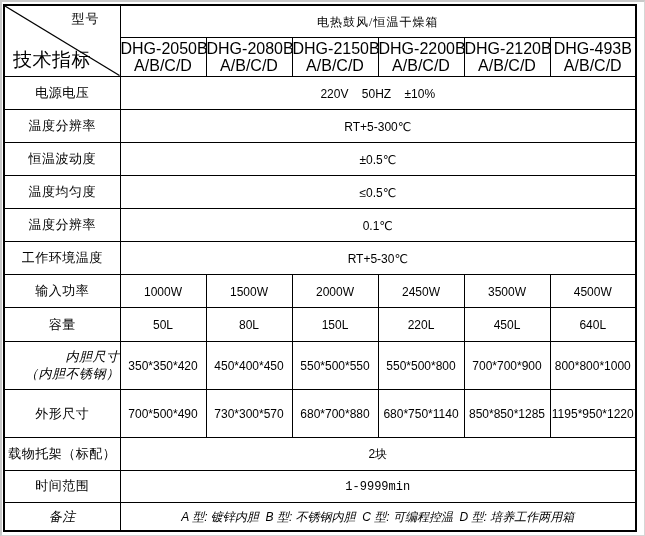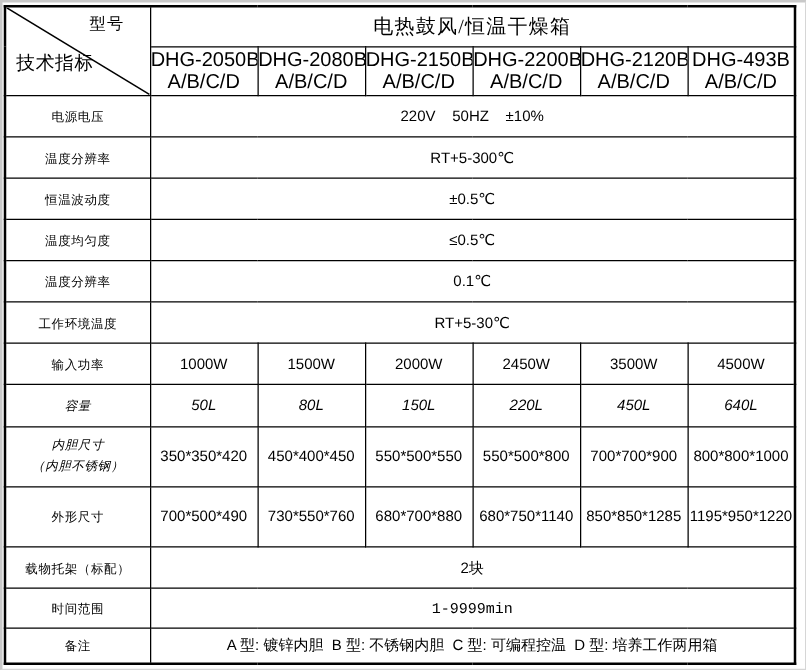--- a/index.html
+++ b/index.html
@@ -35,37 +35,38 @@
     padding: 0;
     overflow: hidden;
     margin-top: 17px;
   }
   .col-label { width: 116px; }
   .col-data  { width: 86px;  }
 
   .r-title { height: 32px; }
   .r-model { height: 39px; }
   .r-std   { height: 33px; }
-  .r-cap   { height: 34px; font-style: italic; }
+  .r-cap   { height: 34px; }
   .r-size  { height: 48px; }
   .r-time  { height: 32px; font-family: Liberation Mono, monospace; }
-  .r-last  { height: 29px; }
+  .r-last  { height: 29px; font-style: italic; }
 
   .label-text {
-    font-size: 10px;
+    font-size: 13px;
     letter-spacing: 0.5px;
     white-space: nowrap;
+    text-align: right;
   }
   .label-text.two-line { display: block; line-height: 17px; font-style: italic; }
   .value-text {
     font-size: 12px;
     white-space: pre;
   }
   .title-text {
-    font-size: 16px;
+    font-size: 12px;
     letter-spacing: 1px;
     font-family: Liberation Serif, serif;
   }
   .model-name, .model-variants {
     display: block;
     font-size: 16px;
     line-height: 17px;
     white-space: nowrap;
   }
 
@@ -80,22 +81,22 @@
     width: 100%; height: 100%;
   }
   .corner-top {
     position: absolute;
     top: 4px; right: 20px;
     font-size: 13px;
     letter-spacing: 1px;
   }
   .corner-bottom {
     position: absolute;
-    bottom: 16px; left: 8px;
-    font-size: 15px;
+    bottom: 3px; left: 8px;
+    font-size: 19px;
     letter-spacing: 0.5px;
   }
 </style>
 </head>
 <body>
 
 <div class="page">
   <table class="spec-table">
     <colgroup>
       <col class="col-label">
@@ -237,21 +238,21 @@
       <td><span class="value-text">550*500*800</span></td>
       <td><span class="value-text">700*700*900</span></td>
       <td><span class="value-text">800*800*1000</span></td>
     </tr>
 
     <tr class="r-size">
       <td>
         <span class="label-text">外形尺寸</span>
       </td>
       <td><span class="value-text">700*500*490</span></td>
-      <td><span class="value-text">730*550*760</span></td>
+      <td><span class="value-text">730*300*570</span></td>
       <td><span class="value-text">680*700*880</span></td>
       <td><span class="value-text">680*750*1140</span></td>
       <td><span class="value-text">850*850*1285</span></td>
       <td><span class="value-text">1195*950*1220</span></td>
     </tr>
 
     <tr class="r-std">
       <td>
         <span class="label-text">载物托架（标配）</span>
       </td>

